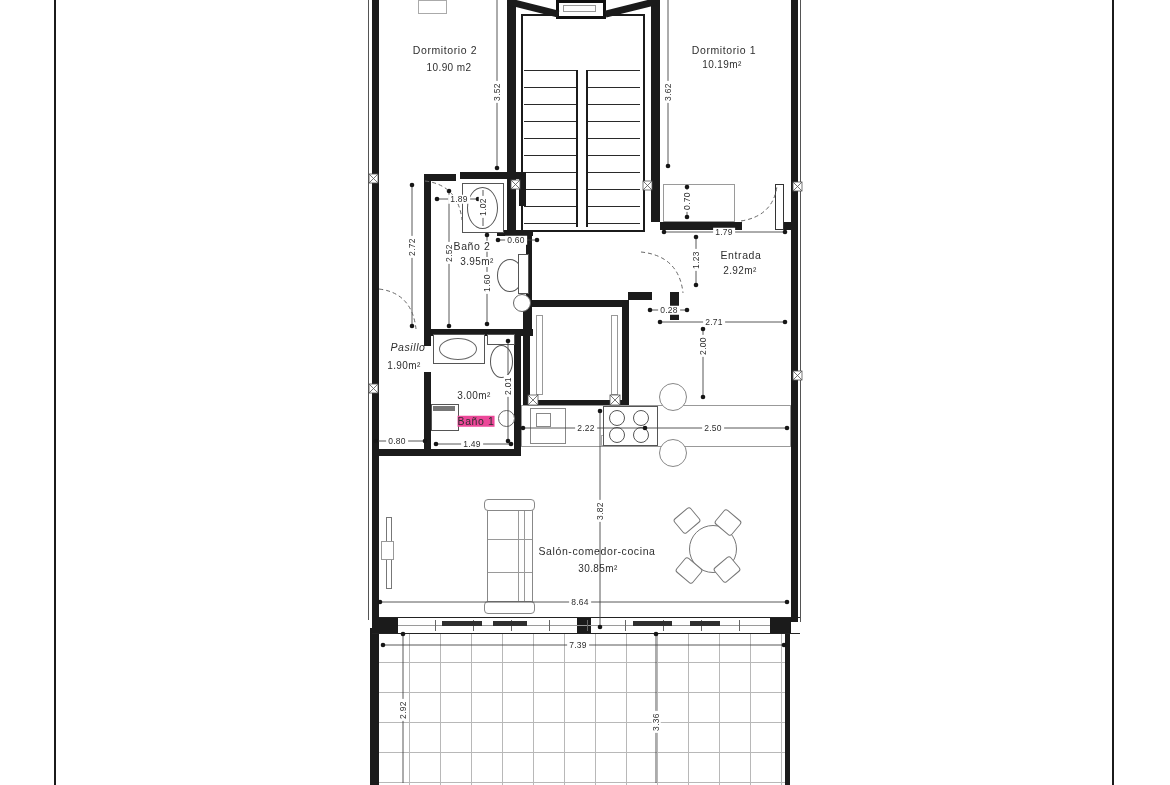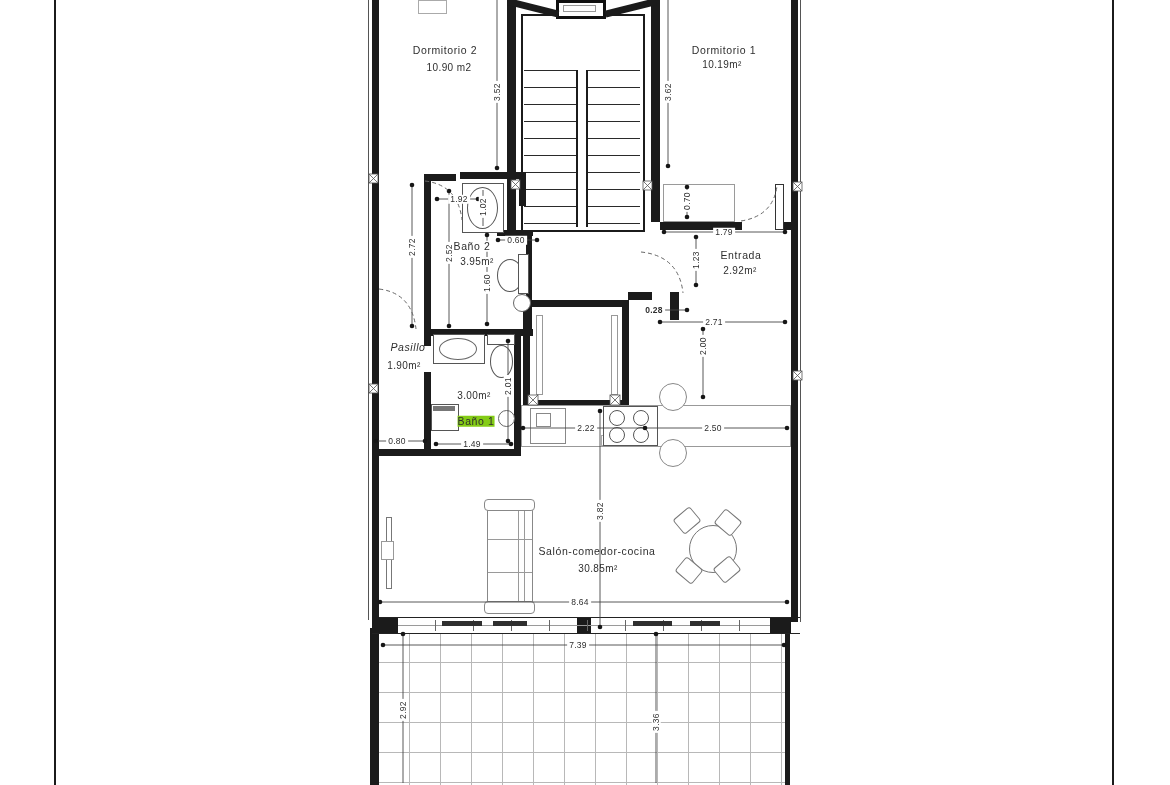--- a/index.html
+++ b/index.html
@@ -238,37 +238,37 @@
   <div class="rname" style="left:445px;top:50px;">Dormitorio 2</div>
   <div class="rarea" style="left:449px;top:68px;">10.90 m2</div>
   <div class="rname" style="left:724px;top:50px;">Dormitorio 1</div>
   <div class="rarea" style="left:722px;top:65px;">10.19m²</div>
   <div class="rname" style="left:472px;top:246px;background:#fff;">Baño 2</div>
   <div class="rarea" style="left:477px;top:262px;background:#fff;">3.95m²</div>
   <div class="rname" style="left:741px;top:255px;">Entrada</div>
   <div class="rarea" style="left:740px;top:271px;">2.92m²</div>
   <div class="rname" style="left:408px;top:347px;font-style:italic;">Pasillo</div>
   <div class="rarea" style="left:404px;top:366px;">1.90m²</div>
-  <div class="rname" style="left:476px;top:393px;background:#84cc16;margin-top:28px;">Baño 1</div>
+  <div class="rname" style="left:476px;top:393px;background:#ec4899;margin-top:28px;">Baño 1</div>
   <div class="rarea" style="left:474px;top:396px;background:#fff;">3.00m²</div>
   <div class="rname" style="left:597px;top:551px;text-align:right;">Salón-comedor-cocina</div>
   <div class="rarea" style="left:598px;top:569px;">30.85m²</div>
 
   <span class="dim rot" style="left:497px;top:92px;">3.52</span>
   <span class="dim rot" style="left:668px;top:92px;">3.62</span>
   <span class="dim rot" style="left:412px;top:247px;">2.72</span>
   <span class="dim rot" style="left:449px;top:253px;">2.52</span>
   <span class="dim rot" style="left:483px;top:207px;">1.02</span>
-  <span class="dim" style="left:459px;top:199px;">1.92</span>
+  <span class="dim" style="left:459px;top:199px;">1.89</span>
   <span class="dim" style="left:516px;top:240px;">0.60</span>
   <span class="dim rot" style="left:487px;top:283px;">1.60</span>
   <span class="dim rot" style="left:687px;top:201px;">0.70</span>
   <span class="dim" style="left:724px;top:232px;">1.79</span>
   <span class="dim rot" style="left:696px;top:260px;">1.23</span>
-  <span class="dim" style="left:654px;top:310px;font-weight:bold;">0.28</span>
+  <span class="dim" style="left:669px;top:310px;">0.28</span>
   <span class="dim" style="left:714px;top:322px;">2.71</span>
   <span class="dim rot" style="left:703px;top:346px;">2.00</span>
   <span class="dim rot" style="left:508px;top:386px;">2.01</span>
   <span class="dim" style="left:397px;top:441px;">0.80</span>
   <span class="dim" style="left:472px;top:444px;">1.49</span>
   <span class="dim" style="left:586px;top:428px;">2.22</span>
   <span class="dim" style="left:713px;top:428px;">2.50</span>
   <span class="dim rot" style="left:600px;top:511px;">3.82</span>
   <span class="dim" style="left:580px;top:602px;">8.64</span>
   <span class="dim" style="left:578px;top:645px;">7.39</span>

